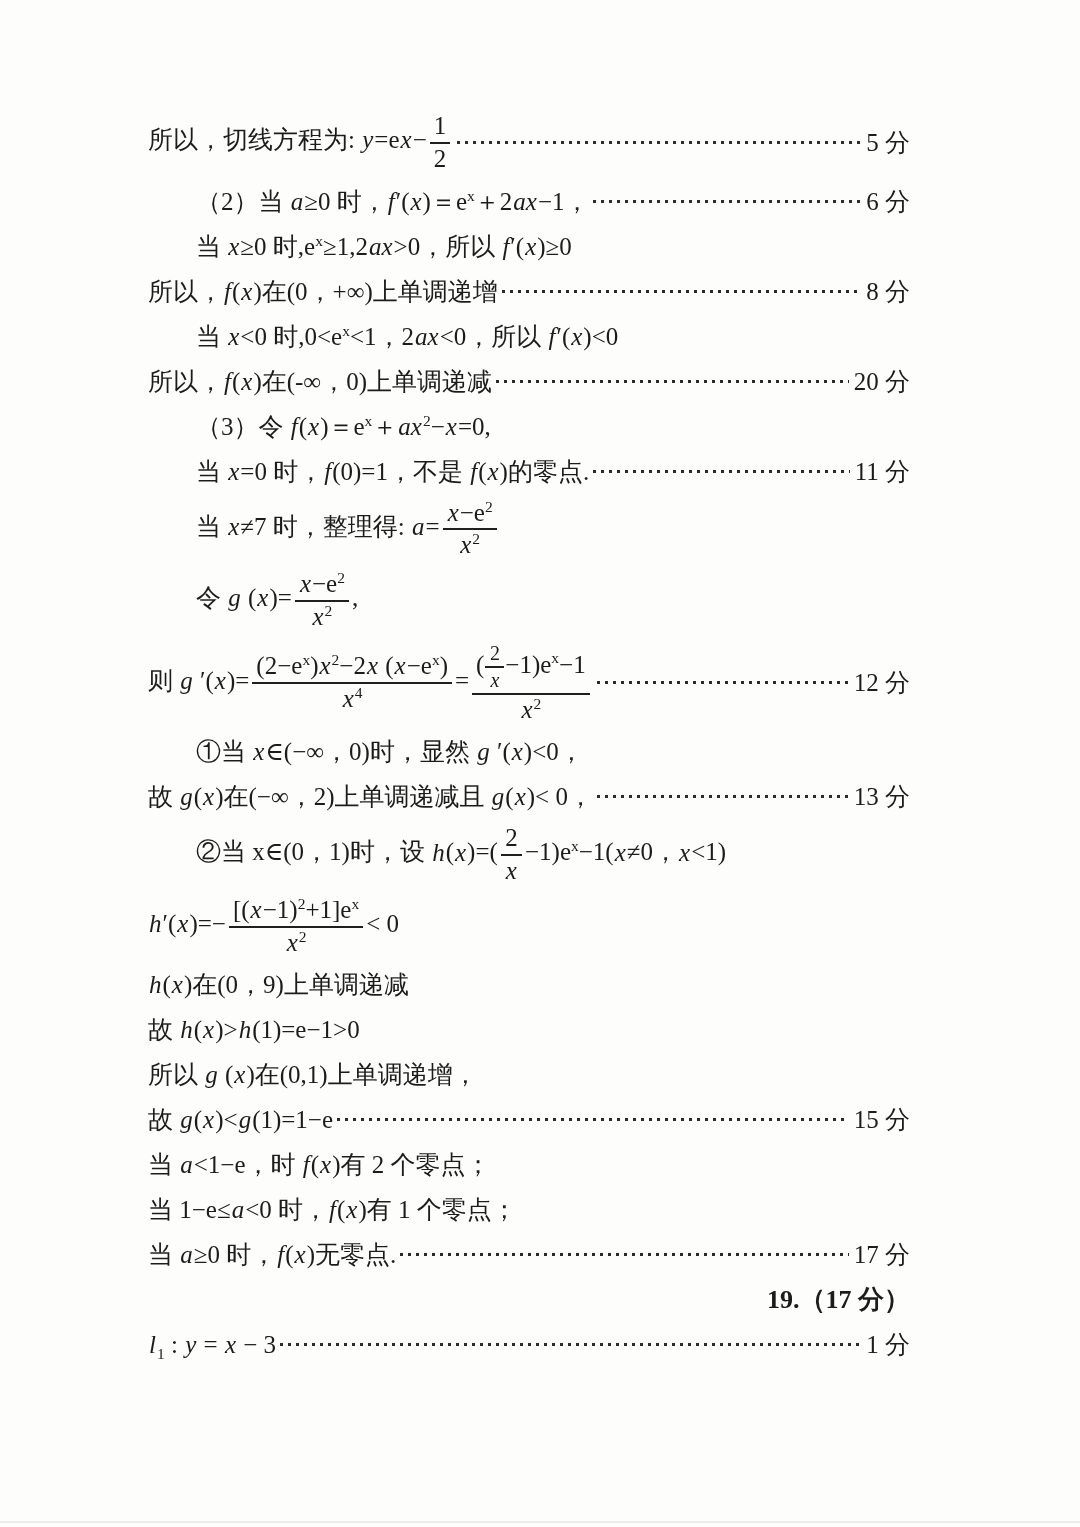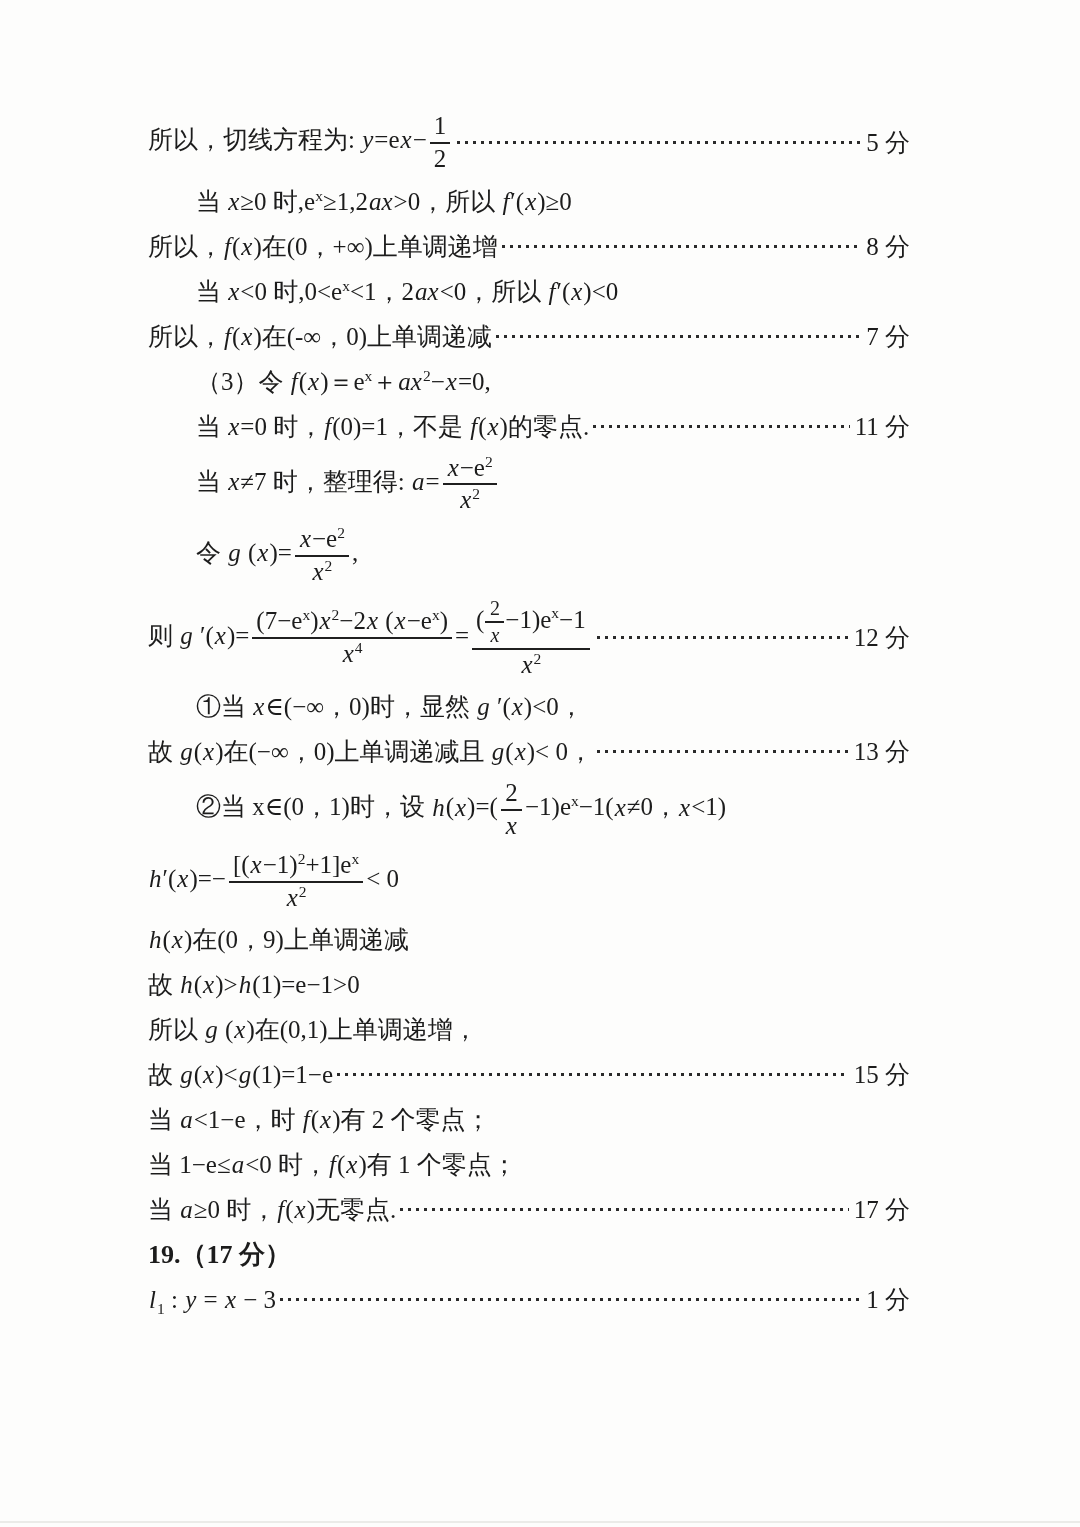--- a/index.html
+++ b/index.html
@@ -13,21 +13,21 @@
     font-size:25px;
     color:#1c1c1c;
     overflow:hidden;
   }
   .line {
     display:flex;
     align-items:center;
     min-height:35px;
     margin-bottom:10px;
   }
-  .line.bold { font-weight:700; font-size:26px; }
+  .line.bold { font-weight:700; font-size:26px;justify-content:flex-end; }
   .indent1 { padding-left:48px; }
   .linecontent { flex:0 1 auto; }
   .var { font-style:italic; padding:0 1px; }
   sup.sup { font-size:0.62em; vertical-align:super; line-height:0; }
   sub.sub { font-size:0.62em; vertical-align:sub; line-height:0; }
   .frac {
     display:inline-flex;
     flex-direction:column;
     vertical-align:middle;
     margin:0 3px;
@@ -68,34 +68,39 @@
   <div id="solution-body">
       <div class="line indent0">
         <span class="linecontent"><span class="txt">所以，切线方程为: </span><span class="var">y</span><span class="txt">=e</span><span class="var">x</span><span class="txt">−</span><span class="frac">
             <span class="num"><span class="txt">1</span></span>
             <span class="den"><span class="txt">2</span></span>
           </span></span>
         <span class="dots"></span>
         <span class="score">5 分</span>
       </div>
       <div class="line indent1">
+        <span class="linecontent"><span class="txt">（2）当 </span><span class="var">a</span><span class="txt">≥0 时，</span><span class="var">f</span><span class="txt">′(</span><span class="var">x</span><span class="txt">)＝e</span><sup class="sup">x</sup><span class="txt">＋2</span><span class="var">ax</span><span class="txt">−1，</span></span>
+        <span class="dots"></span>
+        <span class="score">6 分</span>
+      </div>
+      <div class="line indent1">
         <span class="linecontent"><span class="txt">当 </span><span class="var">x</span><span class="txt">≥0 时,e</span><sup class="sup">x</sup><span class="txt">≥1,2</span><span class="var">ax</span><span class="txt">&gt;0，所以 </span><span class="var">f</span><span class="txt">′(</span><span class="var">x</span><span class="txt">)≥0</span></span>
       </div>
       <div class="line indent0">
         <span class="linecontent"><span class="txt">所以，</span><span class="var">f</span><span class="txt">(</span><span class="var">x</span><span class="txt">)在(0，+∞)上单调递增 </span></span>
         <span class="dots"></span>
         <span class="score">8 分</span>
       </div>
       <div class="line indent1">
         <span class="linecontent"><span class="txt">当 </span><span class="var">x</span><span class="txt">&lt;0 时,0&lt;e</span><sup class="sup">x</sup><span class="txt">&lt;1，2</span><span class="var">ax</span><span class="txt">&lt;0，所以 </span><span class="var">f</span><span class="txt">′(</span><span class="var">x</span><span class="txt">)&lt;0</span></span>
       </div>
       <div class="line indent0">
         <span class="linecontent"><span class="txt">所以，</span><span class="var">f</span><span class="txt">(</span><span class="var">x</span><span class="txt">)在(-∞，0)上单调递减</span></span>
         <span class="dots"></span>
-        <span class="score">7 分</span>
+        <span class="score">20 分</span>
       </div>
       <div class="line indent1">
         <span class="linecontent"><span class="txt">（3）令 </span><span class="var">f</span><span class="txt">(</span><span class="var">x</span><span class="txt">)＝e</span><sup class="sup">x</sup><span class="txt">＋</span><span class="var">ax</span><sup class="sup">2</sup><span class="txt">−</span><span class="var">x</span><span class="txt">=0,</span></span>
       </div>
       <div class="line indent1">
         <span class="linecontent"><span class="txt">当 </span><span class="var">x</span><span class="txt">=0 时，</span><span class="var">f</span><span class="txt">(0)=1，不是 </span><span class="var">f</span><span class="txt">(</span><span class="var">x</span><span class="txt">)的零点.</span></span>
         <span class="dots"></span>
         <span class="score">11 分</span>
       </div>
       <div class="line indent1">
@@ -105,37 +110,37 @@
           </span></span>
       </div>
       <div class="line indent1">
         <span class="linecontent"><span class="txt">令 </span><span class="var">g</span><span class="txt"> (</span><span class="var">x</span><span class="txt">)=</span><span class="frac">
             <span class="num"><span class="var">x</span><span class="txt">−e</span><sup class="sup">2</sup></span>
             <span class="den"><span class="var">x</span><sup class="sup">2</sup></span>
           </span><span class="txt">,</span></span>
       </div>
       <div class="line indent0">
         <span class="linecontent"><span class="txt">则 </span><span class="var">g</span><span class="txt"> ′(</span><span class="var">x</span><span class="txt">)=</span><span class="frac">
-            <span class="num"><span class="txt">(7−e</span><sup class="sup">x</sup><span class="txt">)</span><span class="var">x</span><sup class="sup">2</sup><span class="txt">−2</span><span class="var">x</span><span class="txt"> (</span><span class="var">x</span><span class="txt">−e</span><sup class="sup">x</sup><span class="txt">)</span></span>
+            <span class="num"><span class="txt">(2−e</span><sup class="sup">x</sup><span class="txt">)</span><span class="var">x</span><sup class="sup">2</sup><span class="txt">−2</span><span class="var">x</span><span class="txt"> (</span><span class="var">x</span><span class="txt">−e</span><sup class="sup">x</sup><span class="txt">)</span></span>
             <span class="den"><span class="var">x</span><sup class="sup">4</sup></span>
           </span><span class="txt">=</span><span class="frac">
             <span class="num"><span class="txt">(</span><span class="frac">
                 <span class="num"><span class="txt">2</span></span>
                 <span class="den"><span class="var">x</span></span>
               </span><span class="txt">−1)e</span><sup class="sup">x</sup><span class="txt">−1</span></span>
             <span class="den"><span class="var">x</span><sup class="sup">2</sup></span>
           </span><span class="txt"> </span></span>
         <span class="dots"></span>
         <span class="score">12 分</span>
       </div>
       <div class="line indent1">
         <span class="linecontent"><span class="txt">①当 </span><span class="var">x</span><span class="txt">∈(−∞，0)时，显然 </span><span class="var">g</span><span class="txt"> ′(</span><span class="var">x</span><span class="txt">)&lt;0，</span></span>
       </div>
       <div class="line indent0">
-        <span class="linecontent"><span class="txt">故 </span><span class="var">g</span><span class="txt">(</span><span class="var">x</span><span class="txt">)在(−∞，0)上单调递减且 </span><span class="var">g</span><span class="txt">(</span><span class="var">x</span><span class="txt">)&lt; 0， </span></span>
+        <span class="linecontent"><span class="txt">故 </span><span class="var">g</span><span class="txt">(</span><span class="var">x</span><span class="txt">)在(−∞，2)上单调递减且 </span><span class="var">g</span><span class="txt">(</span><span class="var">x</span><span class="txt">)&lt; 0， </span></span>
         <span class="dots"></span>
         <span class="score">13 分</span>
       </div>
       <div class="line indent1">
         <span class="linecontent"><span class="txt">②当 x∈(0，1)时，设 </span><span class="var">h</span><span class="txt">(</span><span class="var">x</span><span class="txt">)=(</span><span class="frac">
             <span class="num"><span class="txt">2</span></span>
             <span class="den"><span class="var">x</span></span>
           </span><span class="txt">−1)e</span><sup class="sup">x</sup><span class="txt">−1(</span><span class="var">x</span><span class="txt">≠0，</span><span class="var">x</span><span class="txt">&lt;1)</span></span>
       </div>
       <div class="line indent0">

